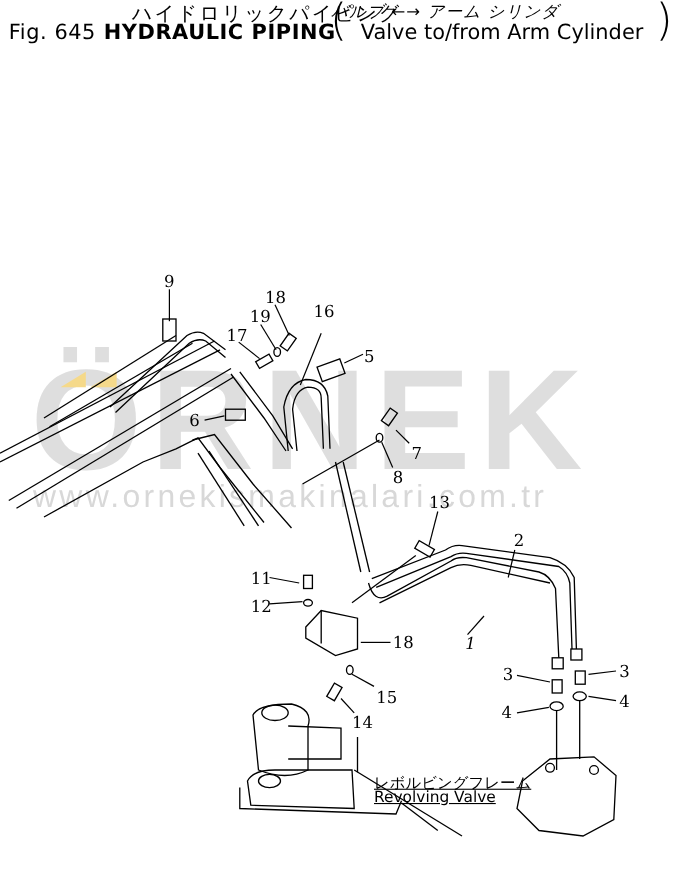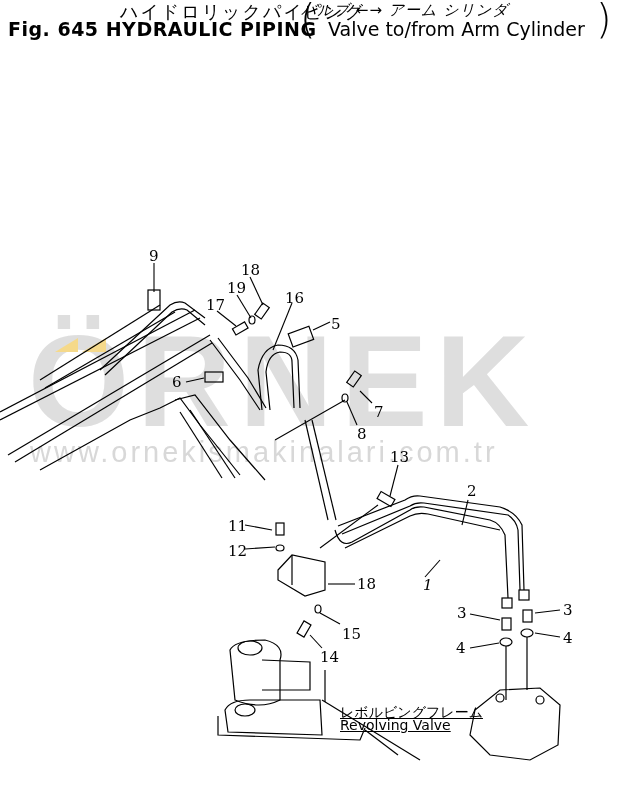--- a/index.html
+++ b/index.html
@@ -1,19 +1,19 @@
 <!DOCTYPE html>
 <html><head>
 <meta charset="utf-8">
 <style>
   html,body{margin:0;padding:0;background:#fff;}
   body{width:620px;height:807px;position:relative;overflow:hidden;font-family:"DejaVu Sans",sans-serif;}
   .title-jp{position:absolute;left:120px;top:0px;font-size:18px;letter-spacing:2px;color:#000;}
   .title-main{position:absolute;left:8px;top:18px;font-size:19px;font-weight:bold;color:#000;letter-spacing:0.5px;}
-  .title-main .fig{font-weight:bold;}
+  .title-main .fig{font-weight:normal;}
   .title-sub{position:absolute;left:302px;top:18px;font-size:19px;color:#000;}
   .title-subjp{position:absolute;left:301px;top:1px;font-size:15px;color:#000;letter-spacing:1px;font-style:italic;}
   .paren{position:absolute;font-size:40px;top:-4px;color:#000;font-weight:lighter;}
   svg.drawing{position:absolute;left:0;top:0;}
   .wm{position:absolute;left:28px;top:316px;font-family:"Liberation Sans",sans-serif;font-weight:bold;font-size:130px;color:#d9d9d9;letter-spacing:8px;line-height:1;opacity:0.85;}
   .wm-url{position:absolute;left:30px;top:436px;font-family:"Liberation Sans",sans-serif;font-weight:normal;font-size:29px;color:#d4d4d4;letter-spacing:3px;opacity:0.9;text-align:center;}
   .callout{position:absolute;font-family:"DejaVu Serif",serif;font-size:15px;color:#000;line-height:1;}
   .rf{position:absolute;left:340px;top:706px;font-size:14px;line-height:13px;color:#000;text-decoration:underline;}
 </style>
 </head>
@@ -132,21 +132,21 @@
     <line x1="340" y1="624" x2="320" y2="613"></line>
     <line x1="322" y1="648" x2="310" y2="635"></line>
     <line x1="320" y1="548" x2="378" y2="505"></line>
   </g>
 </svg>
 
 <div class="callout" style="left:149px;top:249px">9</div>
 <div class="callout" style="left:241px;top:263px">18</div>
 <div class="callout" style="left:227px;top:281px">19</div>
 <div class="callout" style="left:206px;top:298px">17</div>
-<div class="callout" style="left:285px;top:291px">16</div>
+<div class="callout" style="left:285px;top:276px">16</div>
 <div class="callout" style="left:331px;top:317px">5</div>
 <div class="callout" style="left:172px;top:375px">6</div>
 <div class="callout" style="left:374px;top:405px">7</div>
 <div class="callout" style="left:357px;top:427px">8</div>
 <div class="callout" style="left:390px;top:450px">13</div>
 <div class="callout" style="left:467px;top:484px">2</div>
 <div class="callout" style="left:228px;top:519px">11</div>
 <div class="callout" style="left:228px;top:544px">12</div>
 <div class="callout" style="left:357px;top:577px">18</div>
 <div class="callout" style="left:423px;top:578px;font-style:italic">1</div>

